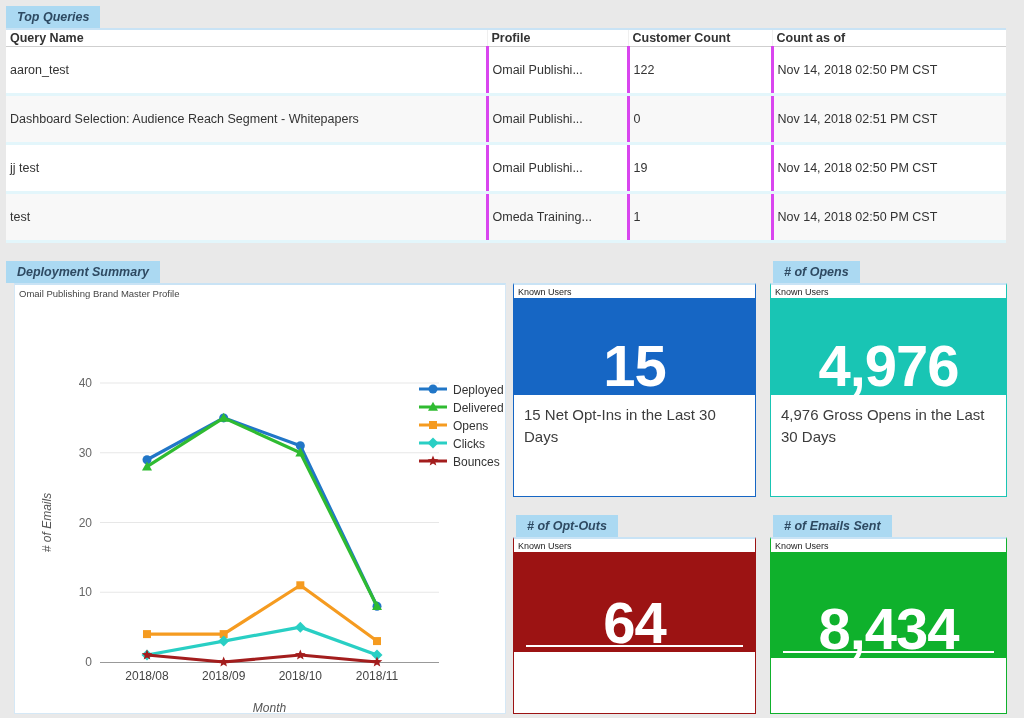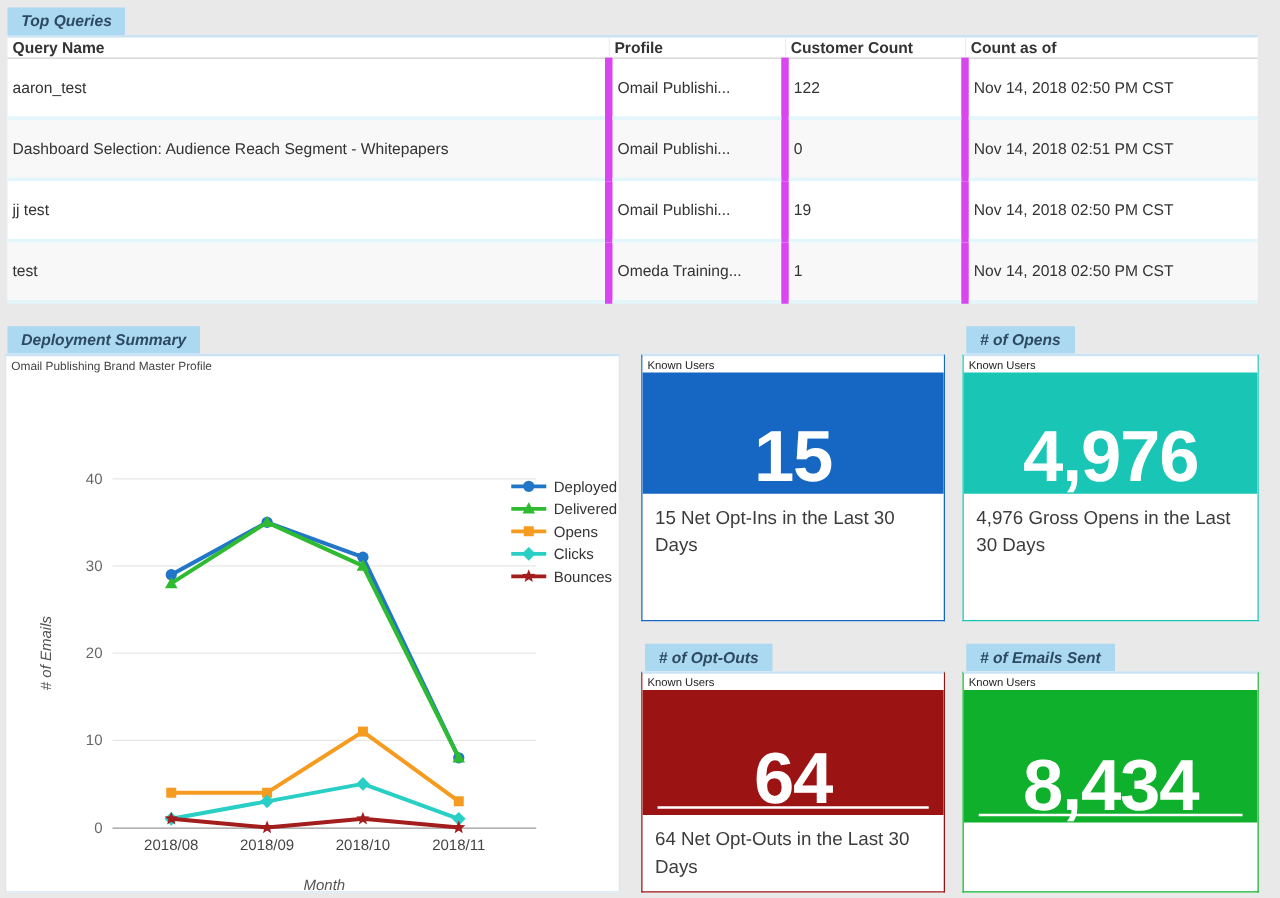--- a/index.html
+++ b/index.html
@@ -25,28 +25,28 @@
   }
   table.tq{border-collapse:collapse;table-layout:fixed;width:100%;}
   table.tq th{
     height:16px;padding:0 4px;text-align:left;
     font-size:12.5px;font-weight:bold;color:#333;
     border-bottom:1px solid #CFCFCF;border-right:1px solid #EFEFEF;
     background:#fff;white-space:nowrap;overflow:hidden;
   }
   table.tq td{
     height:46px;padding:0 4px;font-size:12.5px;color:#333;
-    border-bottom:3px solid #E3F6FB;border-right:6px solid #d946ef;
+    border-bottom:3px solid #E3F6FB;border-right:3px solid #d946ef;
     background:#fff;white-space:nowrap;overflow:hidden;vertical-align:middle;
   }
   table.tq th:last-child, table.tq td:last-child{border-right:none;}
   table.tq tr.alt td{background:#F8F8F8;}
   
   .chart-panel{
-    position:absolute;left:4px;top:283px;width:492px;height:431px;
+    position:absolute;left:14px;top:283px;width:492px;height:431px;
     background:#fff;border:1px solid #D5E8F6;border-top:2px solid #C9E3F5;
     box-sizing:border-box;overflow:hidden;
   }
   .chart-title{
     font-size:9.5px;color:#444;padding:3px 0 0 4px;line-height:11px;
   }
   #chart-svg{display:block;margin-top:1px;}
   
   .kpi-panel{
     position:absolute;background:#fff;box-sizing:border-box;
@@ -223,21 +223,20 @@
   </div>
   <div class="kpi-caption">4,976 Gross Opens in the Last 30 Days</div>
 </div>
 
 <div class="tab" style="left:516px;top:515px;"># of Opt-Outs</div>
 <div class="kpi-panel" style="left: 513px; top: 537px; width: 243px; height: 177px; border-color: rgb(156, 19, 19);">
   <div class="kpi-sub">Known Users</div>
   <div class="kpi-block with-line" style="height: 100px; background-color: rgb(156, 19, 19);">
     <span class="kpi-value">64</span>
   </div>
-  <div class="kpi-caption">64 Net Opt-Outs in the Last 30 Days</div>
 </div>
 
 <div class="tab" style="left:773px;top:515px;"># of Emails Sent</div>
 <div class="kpi-panel" style="left: 770px; top: 537px; width: 237px; height: 177px; border-color: rgb(15, 177, 44);">
   <div class="kpi-sub">Known Users</div>
   <div class="kpi-block with-line" style="height: 106px; background-color: rgb(15, 177, 44);">
     <span class="kpi-value">8,434</span>
   </div>
 </div>
 

